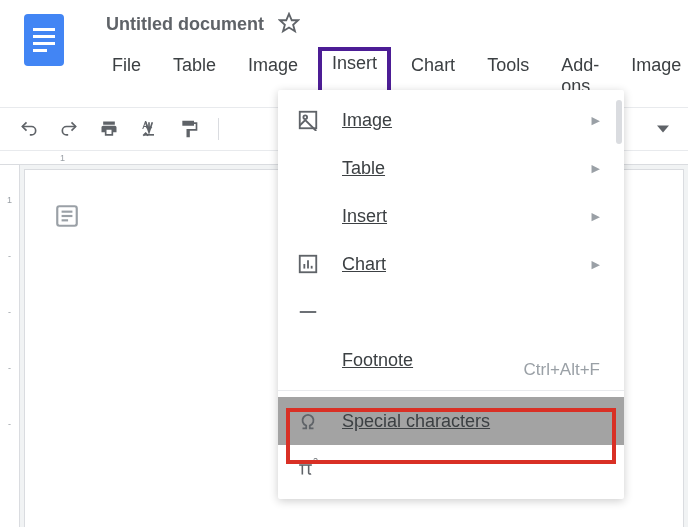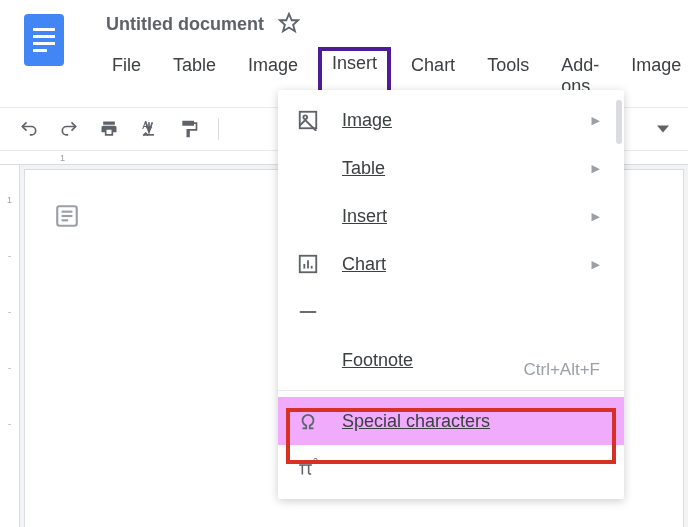--- a/index.html
+++ b/index.html
@@ -157,21 +157,21 @@
   }
   .dd-label { flex: 1; text-decoration: underline; }
   .dd-arrow { color: #9aa0a6; font-size: 11px; }
   .dd-shortcut { color: #9aa0a6; font-size: 17px; margin-top: 20px; }
   .dd-sep {
     height: 1px;
     background: #e8eaed;
     margin: 6px 0;
   }
   .dd-item.highlighted {
-    background: #f0abfc;
+    background: #a3a3a3;
   }
   .scroll-thumb {
     position: absolute;
     right: 2px;
     top: 10px;
     width: 6px;
     height: 44px;
     background: #dadce0;
     border-radius: 3px;
   }

